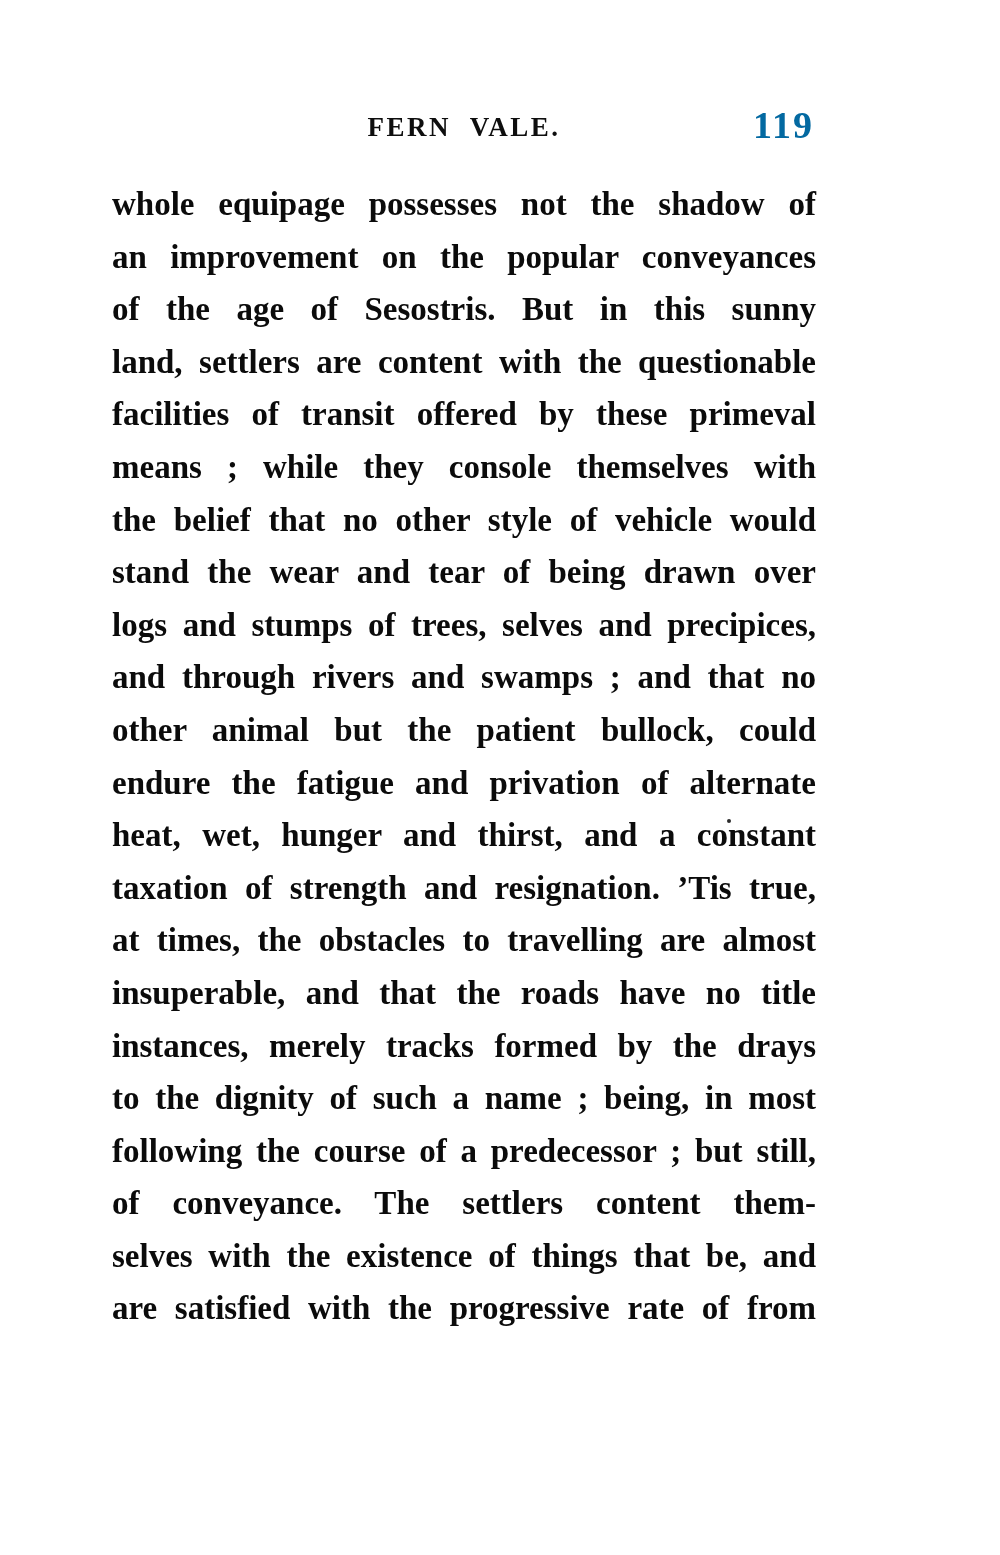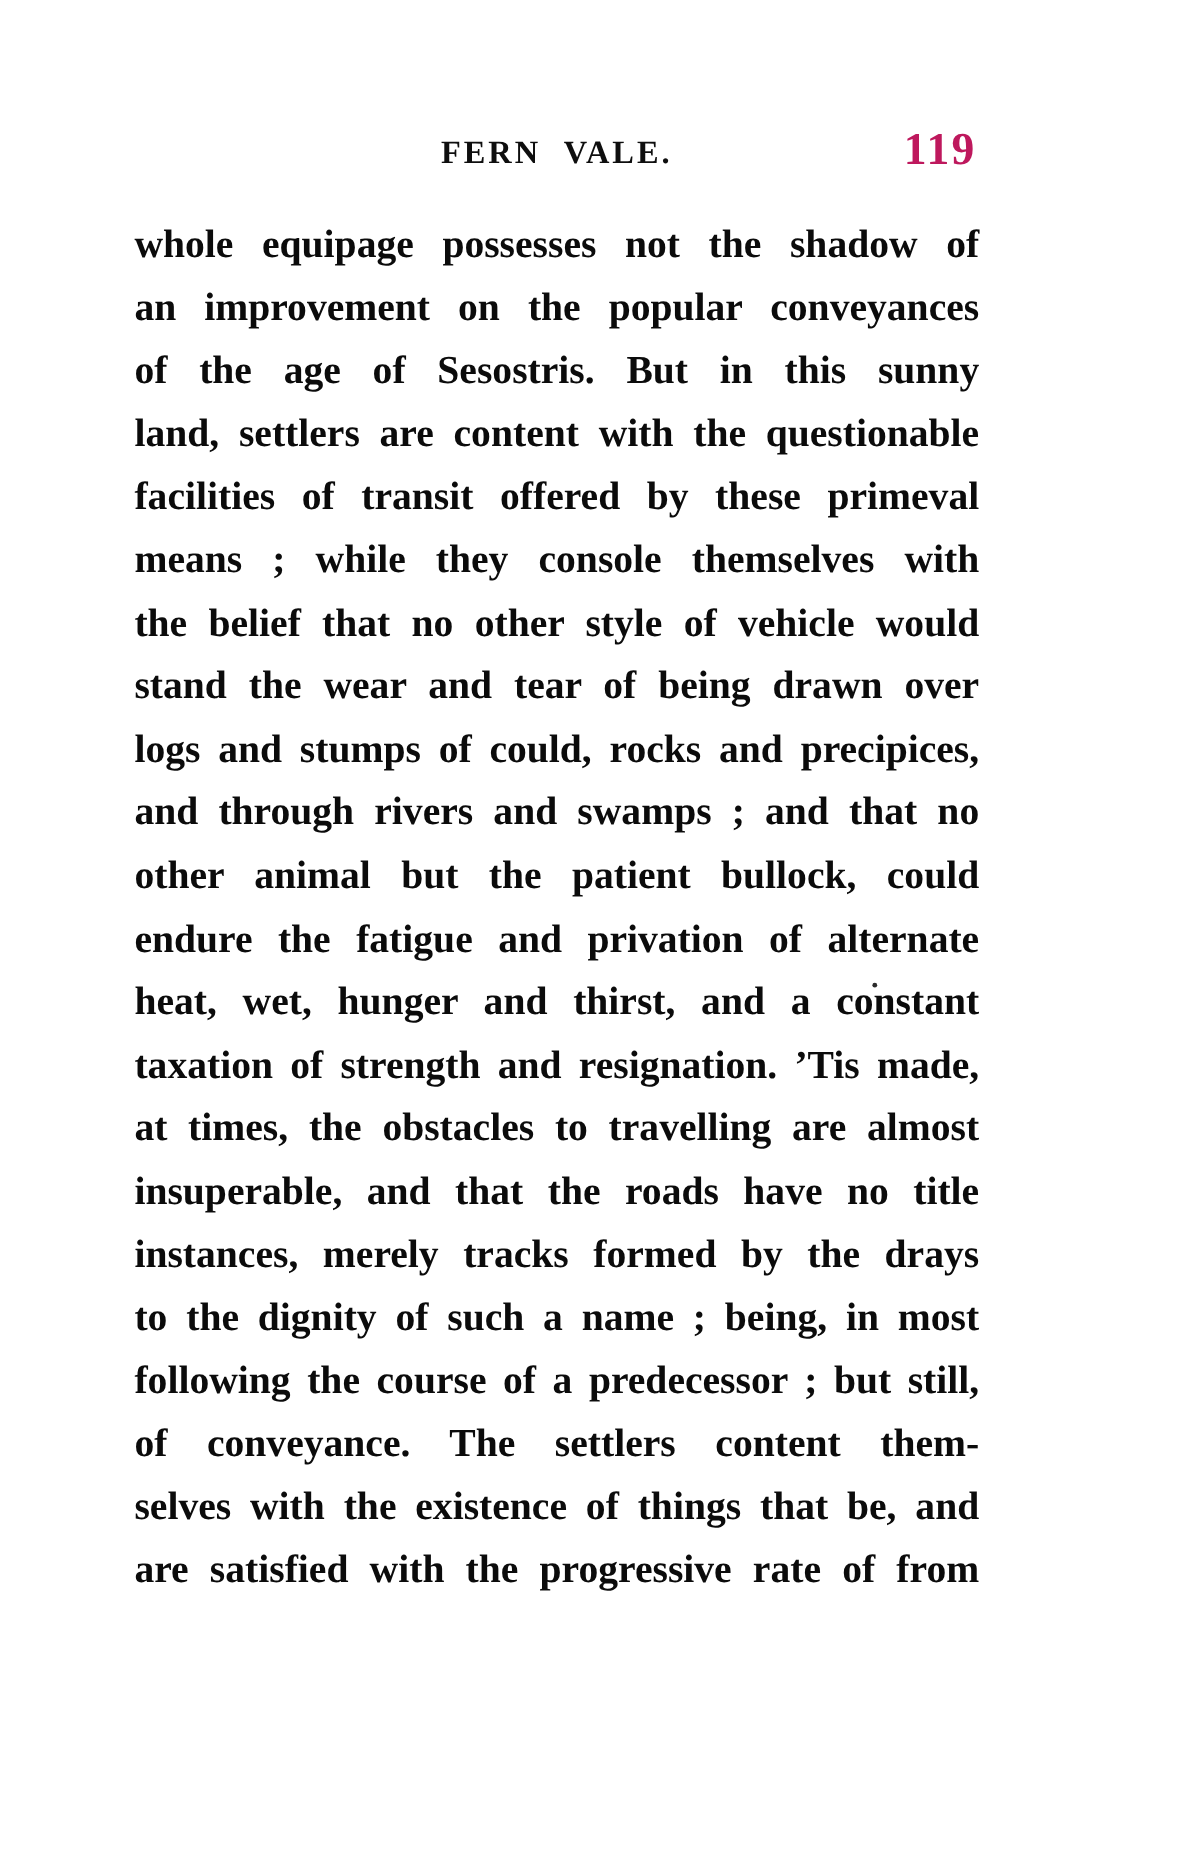--- a/index.html
+++ b/index.html
@@ -35,21 +35,21 @@
     word-spacing: 10px;
     color: #0e0e0e;
   }
   .page-number {
     position: absolute;
     right: 2px;
     top: 103px;
     font-size: 38px;
     font-weight: bold;
     letter-spacing: 2px;
-    color: #be185d;
+    color: #0369a1;
   }
   .body-text {
     position: absolute;
     left: 112px;
     top: 178px;
     width: 704px;
     font-size: 33px;
     line-height: 52.6px;
     font-weight: bold;
   }
@@ -90,26 +90,26 @@
 
   <div class="body-text">
     <div class="line">whole equipage possesses not the shadow of</div>
     <div class="line">an improvement on the popular conveyances</div>
     <div class="line">of the age of Sesostris.  But in this sunny</div>
     <div class="line">land, settlers are content with the questionable</div>
     <div class="line">facilities of transit offered by these primeval</div>
     <div class="line">means ; while they console themselves with</div>
     <div class="line">the belief that no other style of vehicle would</div>
     <div class="line">stand the wear and tear of being drawn over</div>
-    <div class="line">logs and stumps of could, rocks and precipices,</div>
+    <div class="line">logs and stumps of trees, selves and precipices,</div>
     <div class="line">and through rivers and swamps ; and that no</div>
     <div class="line">other animal but the patient bullock, could</div>
     <div class="line">endure the fatigue and privation of alternate</div>
     <div class="line">heat, wet, hunger and thirst, and a constant</div>
-    <div class="line">taxation of strength and resignation.  ’Tis made,</div>
+    <div class="line">taxation of strength and resignation.  ’Tis true,</div>
     <div class="line">at times, the obstacles to travelling are almost</div>
     <div class="line">insuperable, and that the roads have no title</div>
     <div class="line">instances, merely tracks formed by the drays</div>
     <div class="line">to the dignity of such a name ; being, in most</div>
     <div class="line">following the course of a predecessor ; but still,</div>
     <div class="line">of conveyance.  The settlers content them-</div>
     <div class="line">selves with the existence of things that be, and</div>
     <div class="line">are satisfied with the progressive rate of from</div>
   </div>
 

